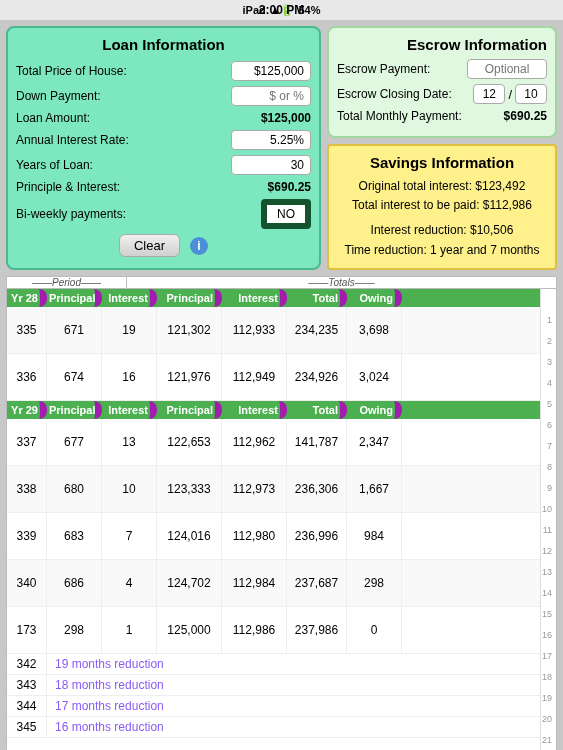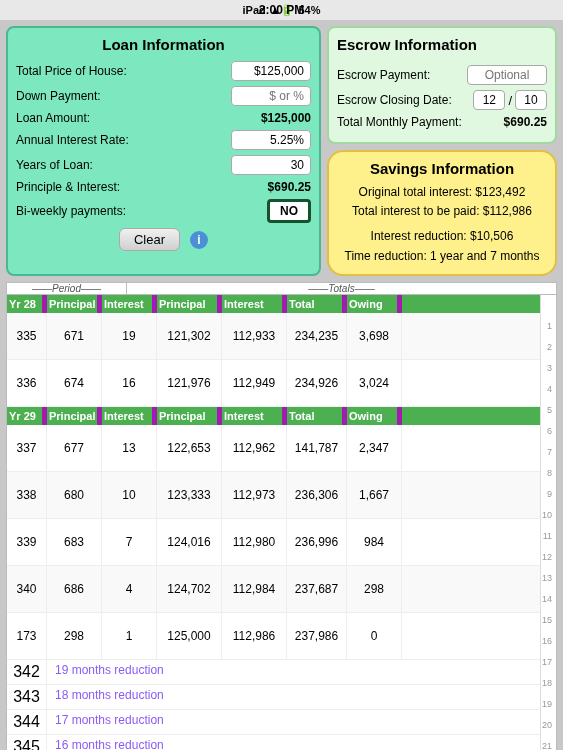--- a/index.html
+++ b/index.html
@@ -72,25 +72,25 @@
       background: white;
       border: 1px solid #aaa;
       border-radius: 4px;
       padding: 2px 6px;
       font-size: 12px;
       text-align: right;
       width: 80px;
     }
     .no-button {
       background: white;
-      border: 3px solid #14532d;
+      border: 6px solid #14532d;
       border-radius: 4px;
       padding: 2px 10px;
       font-size: 12px;
-      font-weight: bold;
+      font-weight: normal;
     }
     .clear-button {
       background: linear-gradient(to bottom, #f0f0f0, #d0d0d0);
       border: 1px solid #aaa;
       border-radius: 6px;
       padding: 3px 14px;
       font-size: 13px;
     }
     .bottom-row {
       display: flex;
@@ -120,24 +120,24 @@
       gap: 6px;
     }
 
     .escrow-panel {
       background: #e0f8e0;
       border: 2px solid #a0d8a0;
       border-radius: 8px;
       padding: 8px;
     }
     .escrow-panel .panel-title {
-      text-align: left;
+      text-align: right;
       font-size: 15px;
       font-weight: bold;
-      margin-bottom: 12px;
+      margin-bottom: 6px;
     }
     .optional-field {
       background: white;
       border: 1px solid #aaa;
       border-radius: 4px;
       padding: 2px 6px;
       font-size: 12px;
       color: #6d28d9;
       width: 80px;
       text-align: center;
@@ -153,21 +153,21 @@
       border-radius: 4px;
       padding: 2px 4px;
       font-size: 12px;
       width: 32px;
       text-align: center;
     }
 
     .savings-panel {
       background: #fef08a;
       border: 2px solid #e0c040;
-      border-radius: 16px;
+      border-radius: 4px;
       padding: 8px;
       flex: 1;
     }
     .savings-panel .panel-title {
       text-align: center;
       font-size: 15px;
       font-weight: bold;
       margin-bottom: 6px;
     }
     .savings-text {
@@ -212,23 +212,24 @@
 
     .year-header-row {
       display: grid;
       grid-template-columns: 40px 55px 55px 65px 65px 60px 55px;
       background: #4CAF50;
       color: white;
       font-weight: bold;
     }
     .year-header-cell {
       padding: 3px 2px;
-      text-align: left;
+      text-align: right;
       font-size: 11px;
-      border-right: 5px solid #a21caf;
+      border-right: 7px solid #a21caf;
+      border-radius: 8px;
     }
 
     .data-row {
       display: grid;
       grid-template-columns: 40px 55px 55px 65px 65px 60px 55px;
       border-bottom: 1px solid #eee;
     }
     .data-row:nth-child(even) { background: #f9f9f9; }
     .data-cell {
       padding: 16px 2px;
@@ -238,21 +239,21 @@
     }
 
     .reduction-row {
       display: grid;
       grid-template-columns: 40px auto;
       border-bottom: 1px solid #eee;
     }
     .reduction-num {
       padding: 3px 2px;
       text-align: center;
-      font-size: 16px;
+      font-size: 12px;
       border-right: 1px solid #eee;
     }
     .reduction-text {
       padding: 3px 8px;
       font-size: 12px;
       color: #8b5cf6;
     }
 
     
     .row-numbers {

